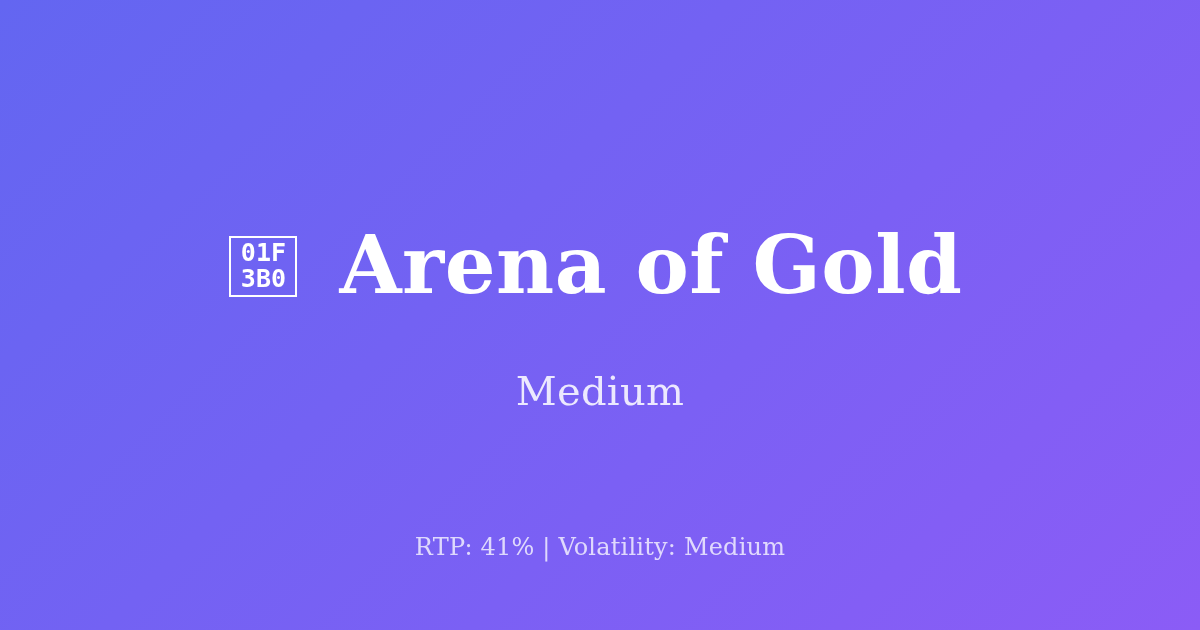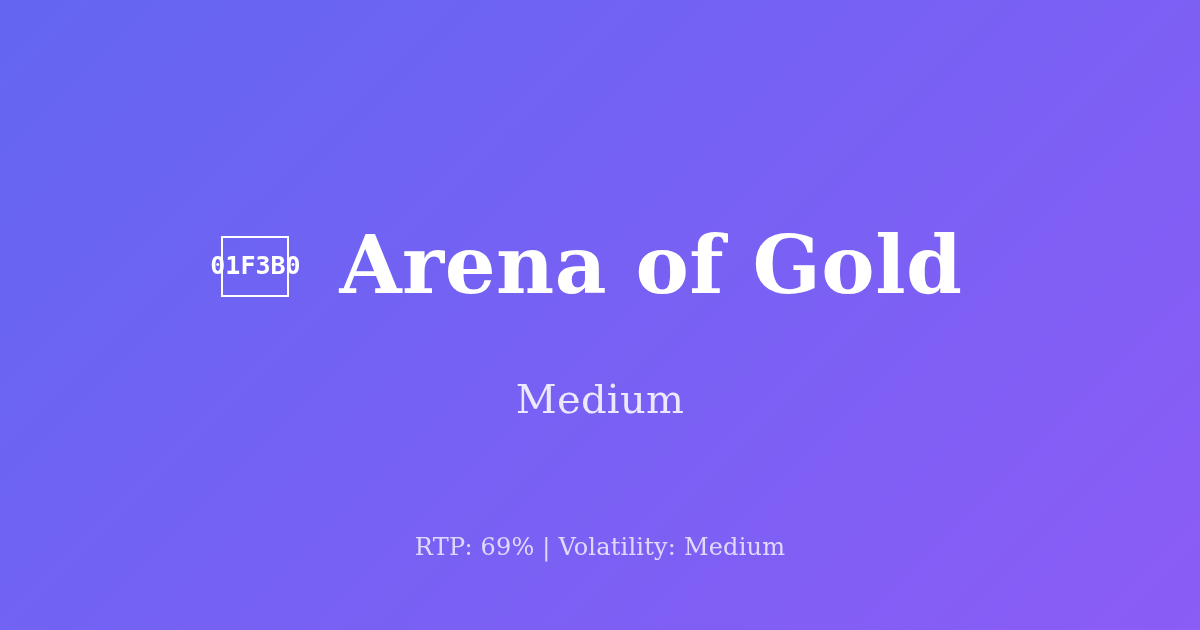--- a/index.html
+++ b/index.html
@@ -40,38 +40,38 @@
   }
 
   
   .tofu-glyph {
     flex: none;
     box-sizing: border-box;
     width: 68px;
     height: 61px;
     border: 2px solid #ffffff;
     display: flex;
-    flex-direction: row;
+    flex-direction: column;
     align-items: center;
     justify-content: center;
     padding: 2px 3px;
     color: #ffffff;
     font-family: "DejaVu Sans Mono", "Liberation Mono", monospace;
     font-size: 25px;
     font-weight: 700;
     line-height: 1.06;
     letter-spacing: 0px;
   }
   .tofu-row {
     display: block;
     white-space: pre;
   }
 
   .game-title {
-    margin: 16px;
+    margin: 8px;
     padding: 0;
     color: #ffffff;
     font-family: "DejaVu Serif", "Liberation Serif", serif;
     font-weight: 700;
     font-size: 80px;
     line-height: 1.02;
     letter-spacing: 0.5px;
     white-space: nowrap;
   }
 
@@ -113,15 +113,15 @@
       <span class="tofu-row">01F</span>
       <span class="tofu-row">3B0</span>
     </span>
 
     <h1 class="game-title">Arena of Gold</h1>
 
   </div>
 
   <div class="game-subtitle">Medium</div>
 
-  <div class="game-meta">RTP: 69% | Volatility: Medium</div>
+  <div class="game-meta">RTP: 41% | Volatility: Medium</div>
 
 </div>
 
 </body></html>

